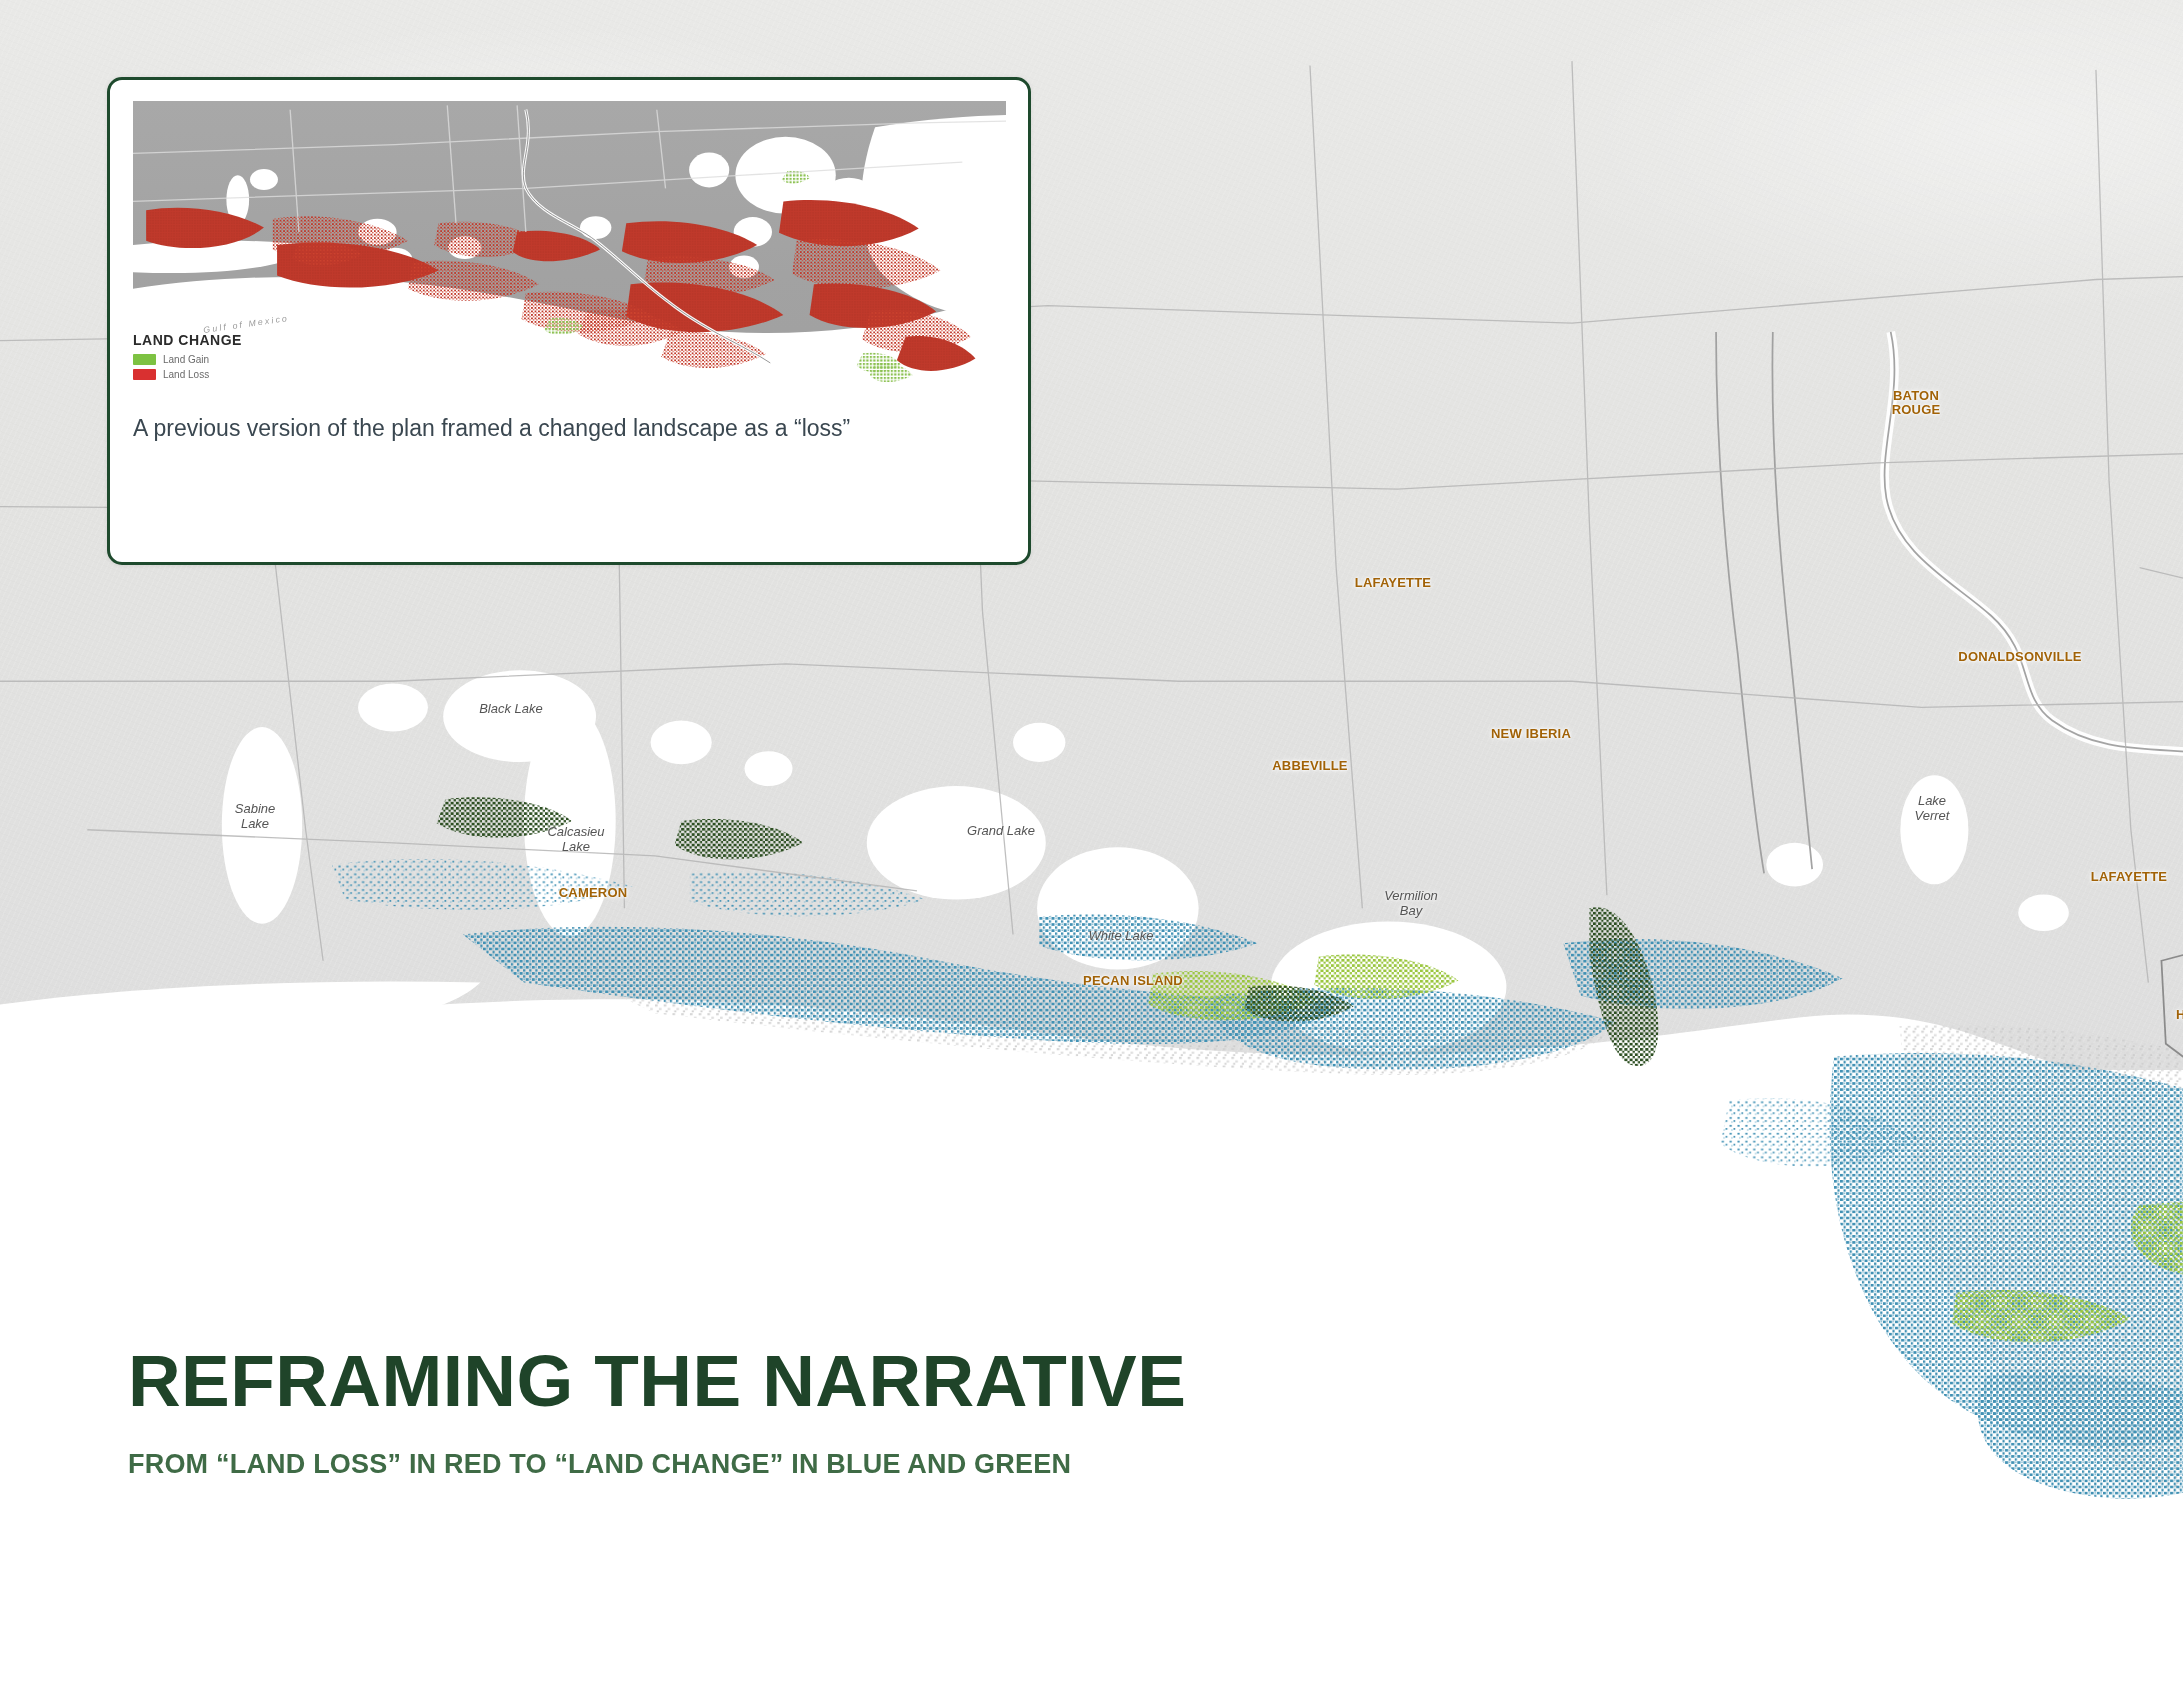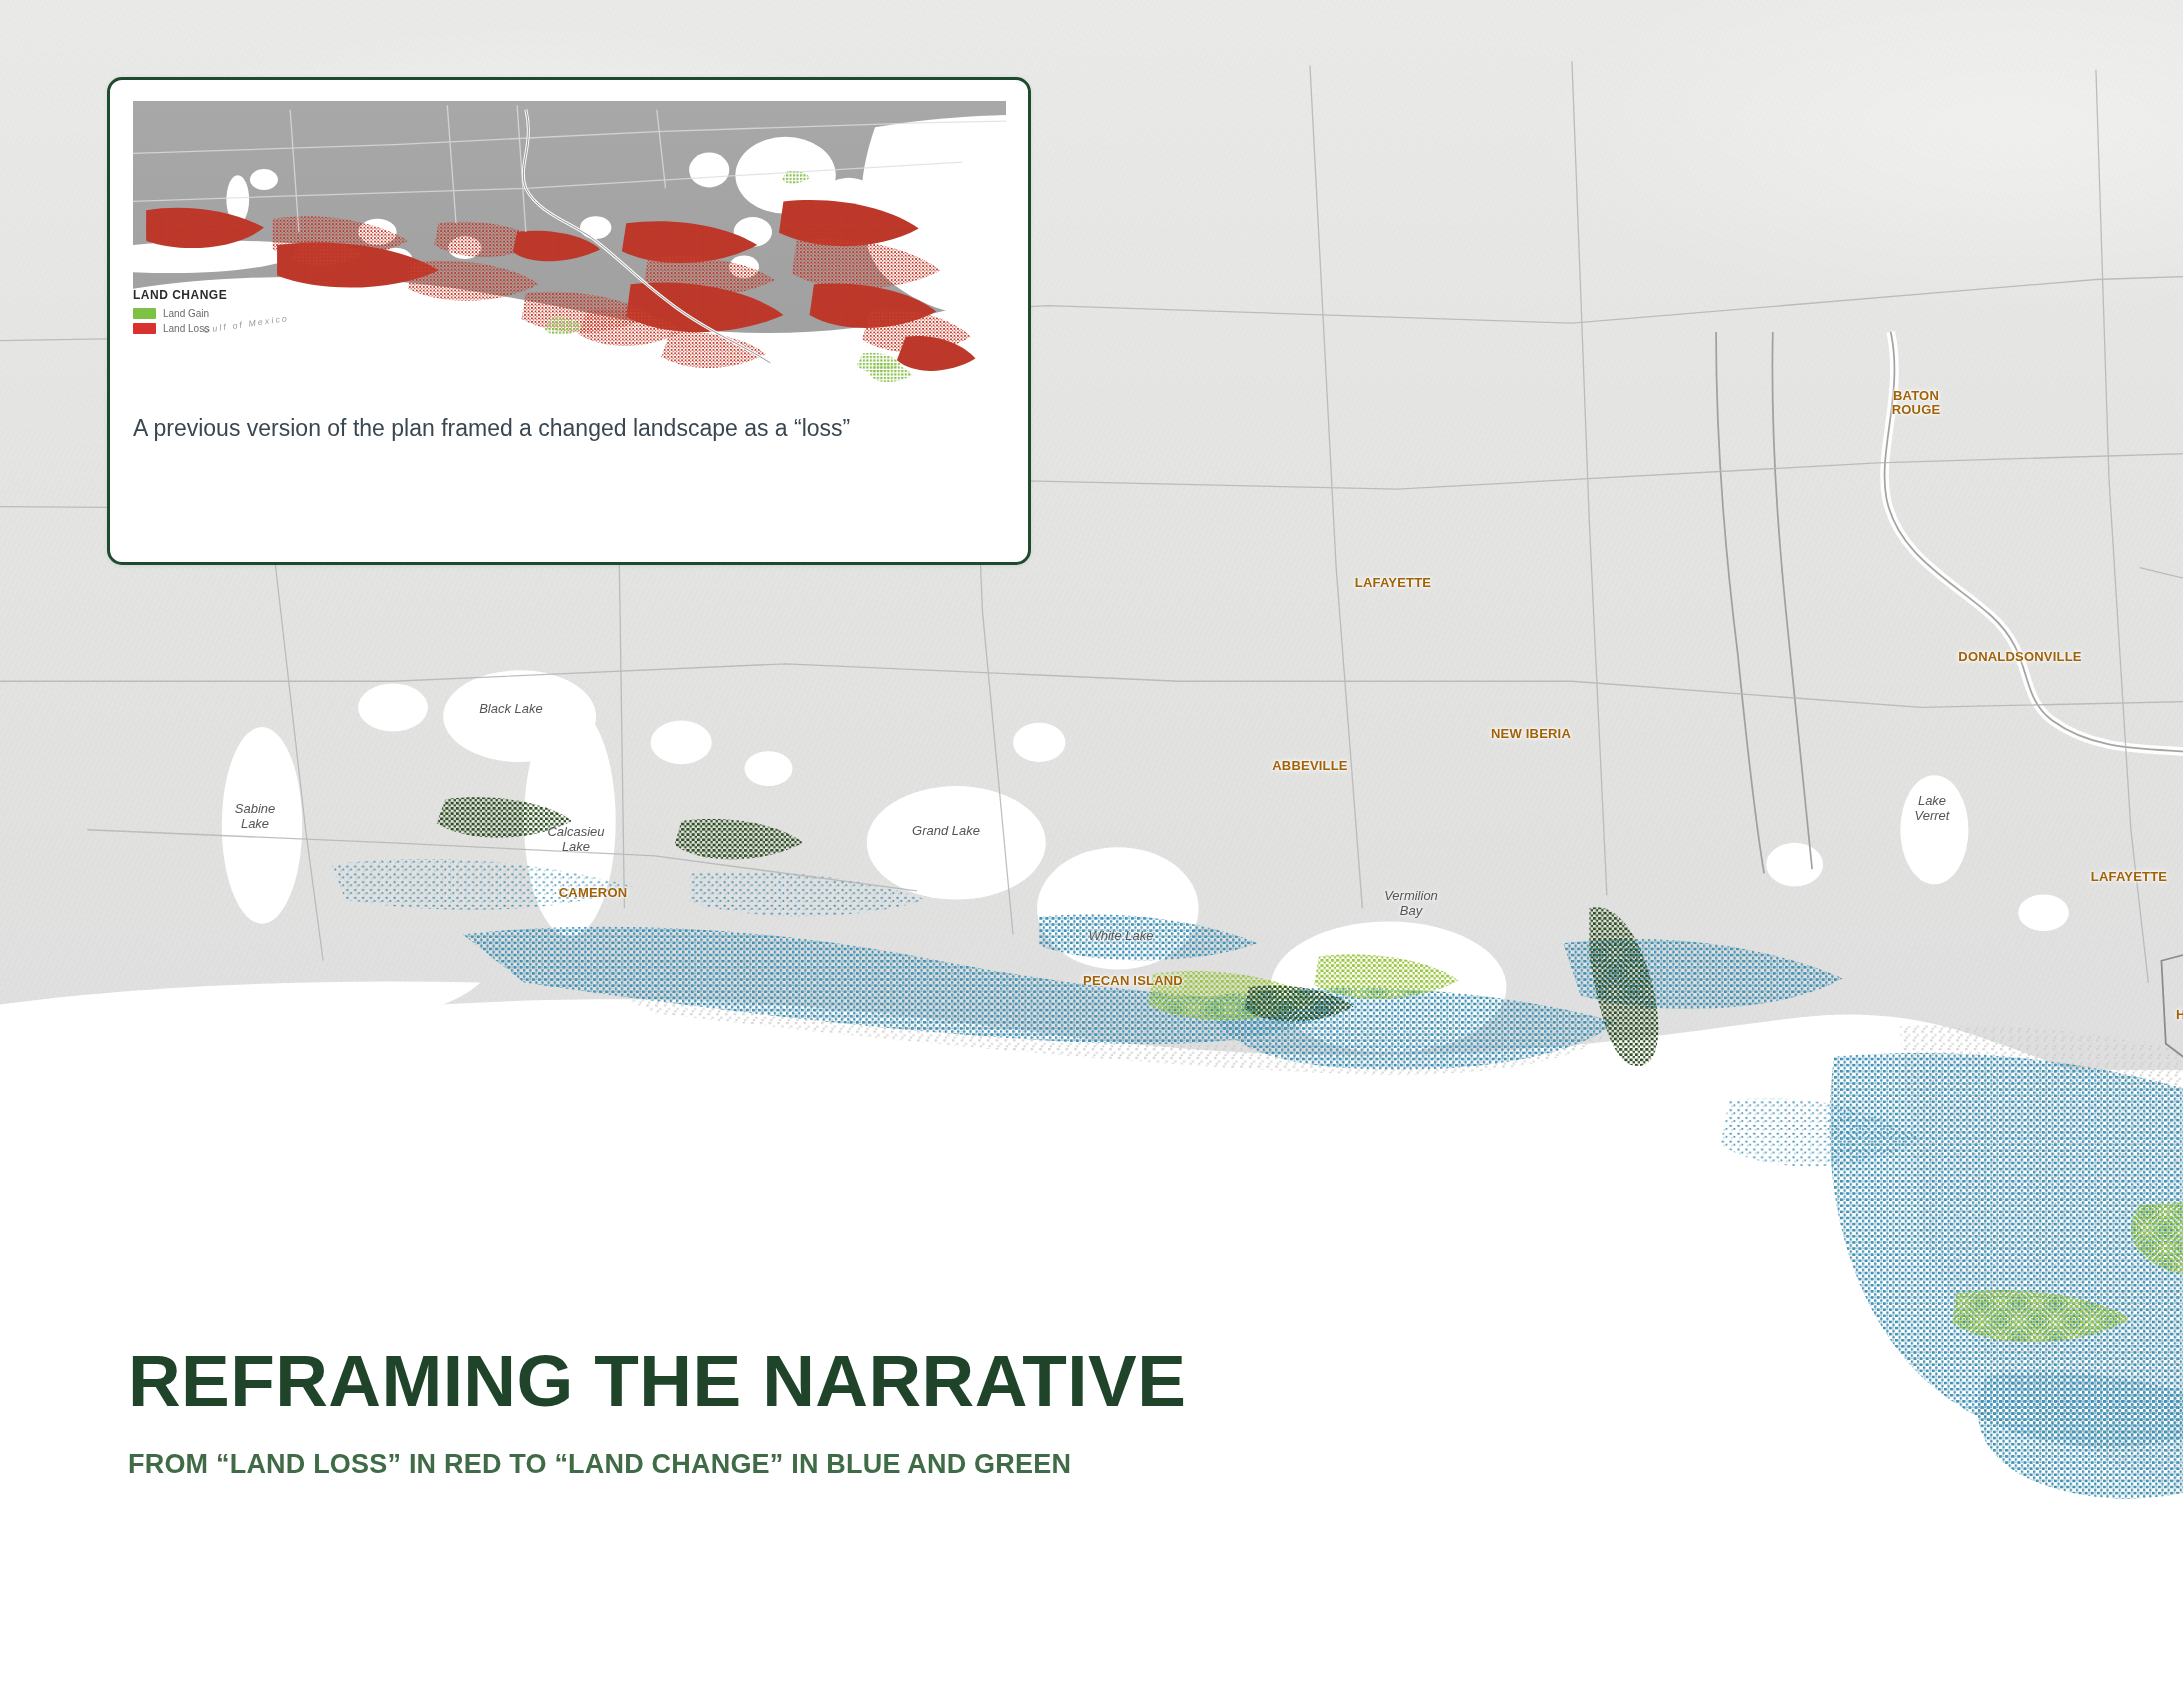--- a/index.html
+++ b/index.html
@@ -60,21 +60,21 @@
     box-shadow:0 0.9px 4.4px rgba(0,0,0,.07);
     overflow:hidden;
   }
   #inset-map{
     position:absolute;left:23px;top:21px;width:873px;height:289px;
     background:linear-gradient(180deg,#a8a8a8 0%, #a2a2a2 60%, #a0a0a0 100%);
     overflow:hidden;
   }
   #inset-legend{position:absolute;left:23px;top:208px;}
   #inset-legend .lg-title{
-    font-size:12px;font-weight:bold;color:#2b2b2b;letter-spacing:0.5px;margin-bottom:6.1px;
+    font-size:14px;font-weight:bold;color:#2b2b2b;letter-spacing:0.5px;margin-bottom:6.1px;margin-top:44px;
   }
   #inset-legend .lg-row{display:flex;align-items:center;margin-bottom:3.5px;}
   #inset-legend .lg-sw{width:23px;height:11.4px;margin-right:7px;border-radius:0.9px;}
   #inset-legend .lg-txt{font-size:10px;color:#6a6a6a;}
   #inset-caption{
     position:absolute;left:23px;top:332px;width:742px;
     font-size:23px;line-height:1.42;color:#3a4750;
   }
 
   
@@ -321,21 +321,21 @@
     <div class="map-label city-label" style="left:593px;top:892px;">CAMERON</div>
     <div class="map-label city-label" style="left:2129px;top:876px;">LAFAYETTE</div>
     <div class="map-label city-label" style="left:1133px;top:980px;">PECAN ISLAND</div>
     <div class="map-label city-label" style="left:2201px;top:1014px;">HOUMA</div>
 
     <div class="map-label water-label" style="left:511px;top:709px;">Black Lake</div>
     <div class="map-label water-label" style="left:255px;top:817px;">Sabine
 Lake</div>
     <div class="map-label water-label" style="left:576px;top:840px;">Calcasieu
 Lake</div>
-    <div class="map-label water-label" style="left:946px;top:831px;">Grand Lake</div>
+    <div class="map-label water-label" style="left:1001px;top:831px;">Grand Lake</div>
     <div class="map-label water-label" style="left:1932px;top:809px;">Lake
 Verret</div>
     <div class="map-label water-label" style="left:1121px;top:936px;">White Lake</div>
     <div class="map-label water-label" style="left:1411px;top:904px;">Vermilion
 Bay</div>
 
   </div>
 </div>
 
 <div id="inset-panel">

